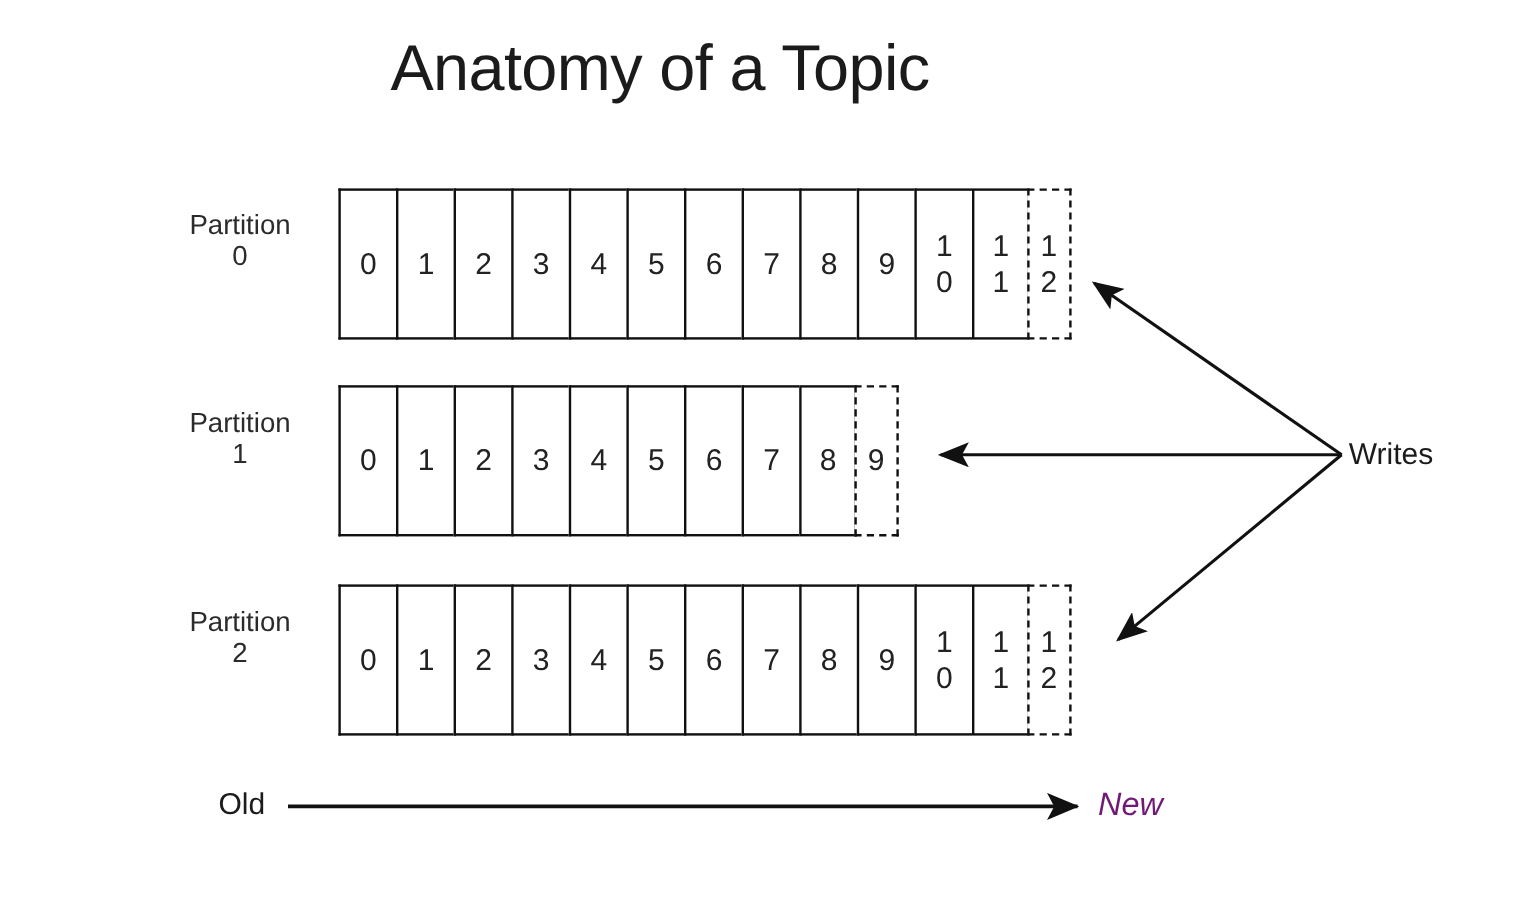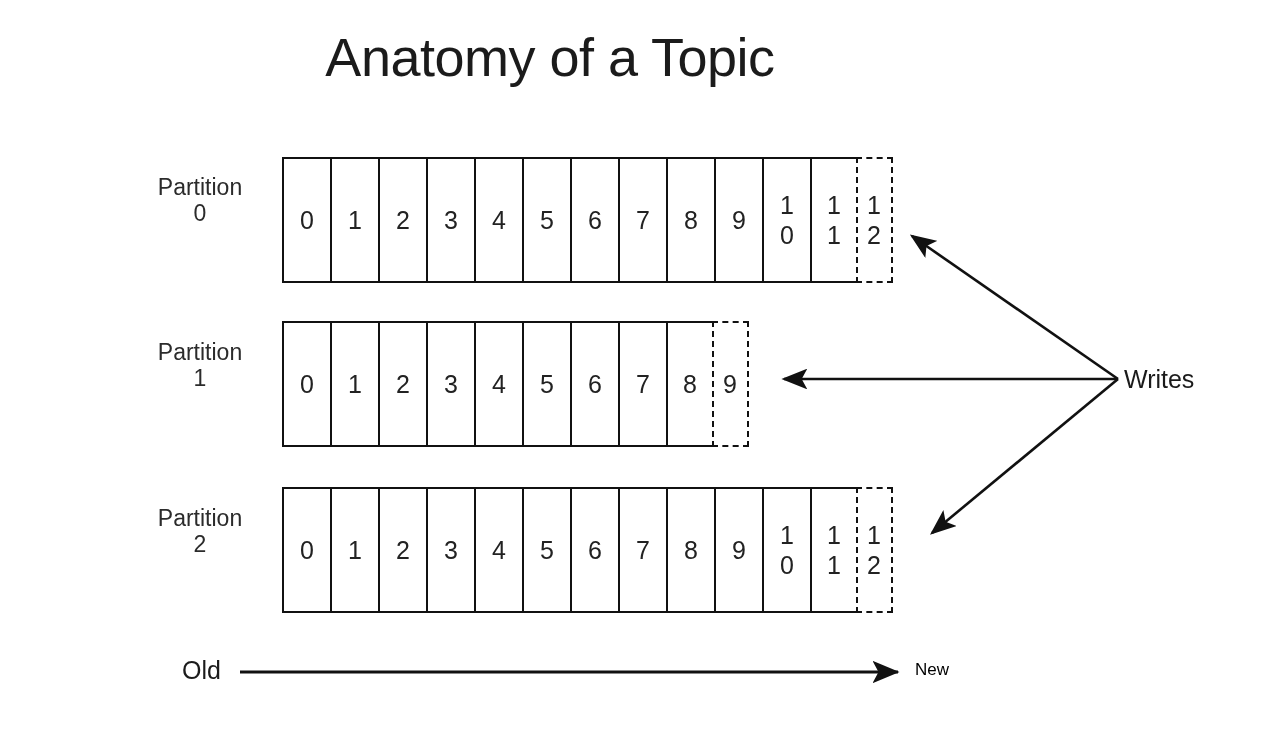--- a/index.html
+++ b/index.html
@@ -105,23 +105,24 @@
     left: 182px;
     top: 656px;
     font-size: 25px;
     line-height: 28px;
     color: #1b1b1b;
   }
   #new-label {
     position: absolute;
     left: 915px;
     top: 656px;
-    font-size: 17px;
+    font-size: 27px;
     line-height: 28px;
-    color: #000000;
+    color: #701a75;
+    font-style: italic;
   }
 </style>
 </head>
 <body>
 
 <div id="stage">
 
   <div id="title">Anatomy of a Topic</div>
 
   <div class="row">

